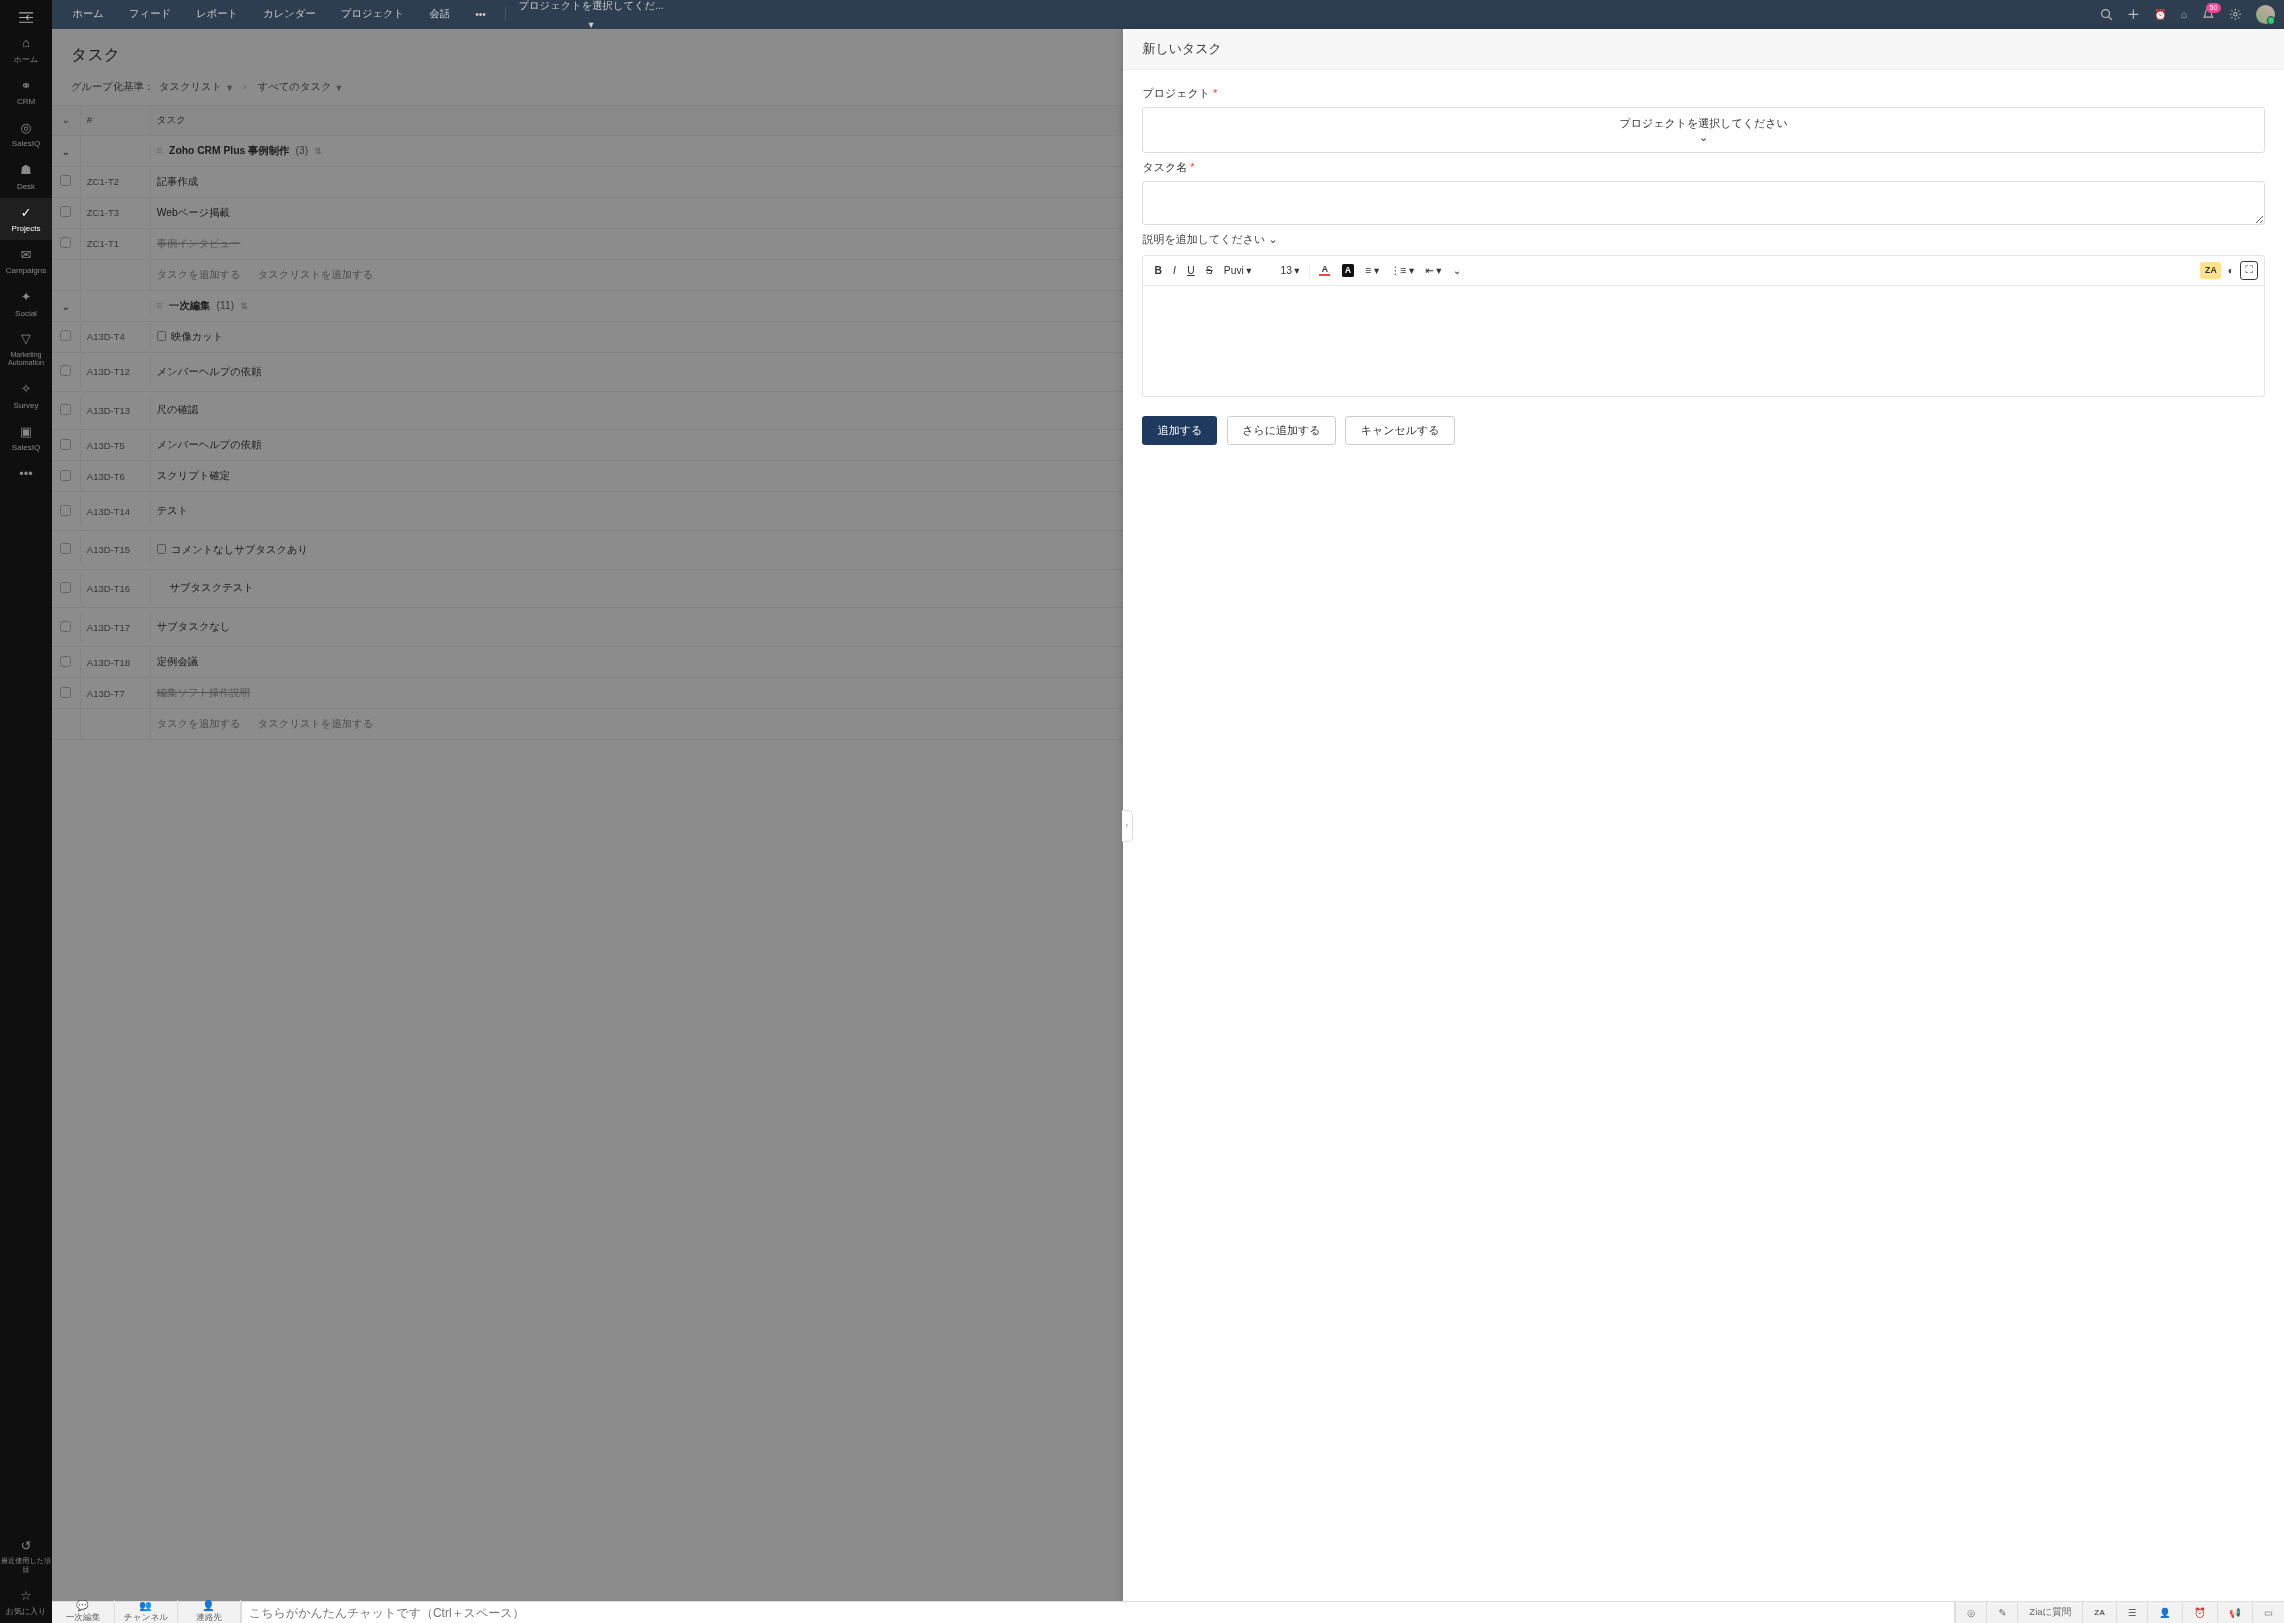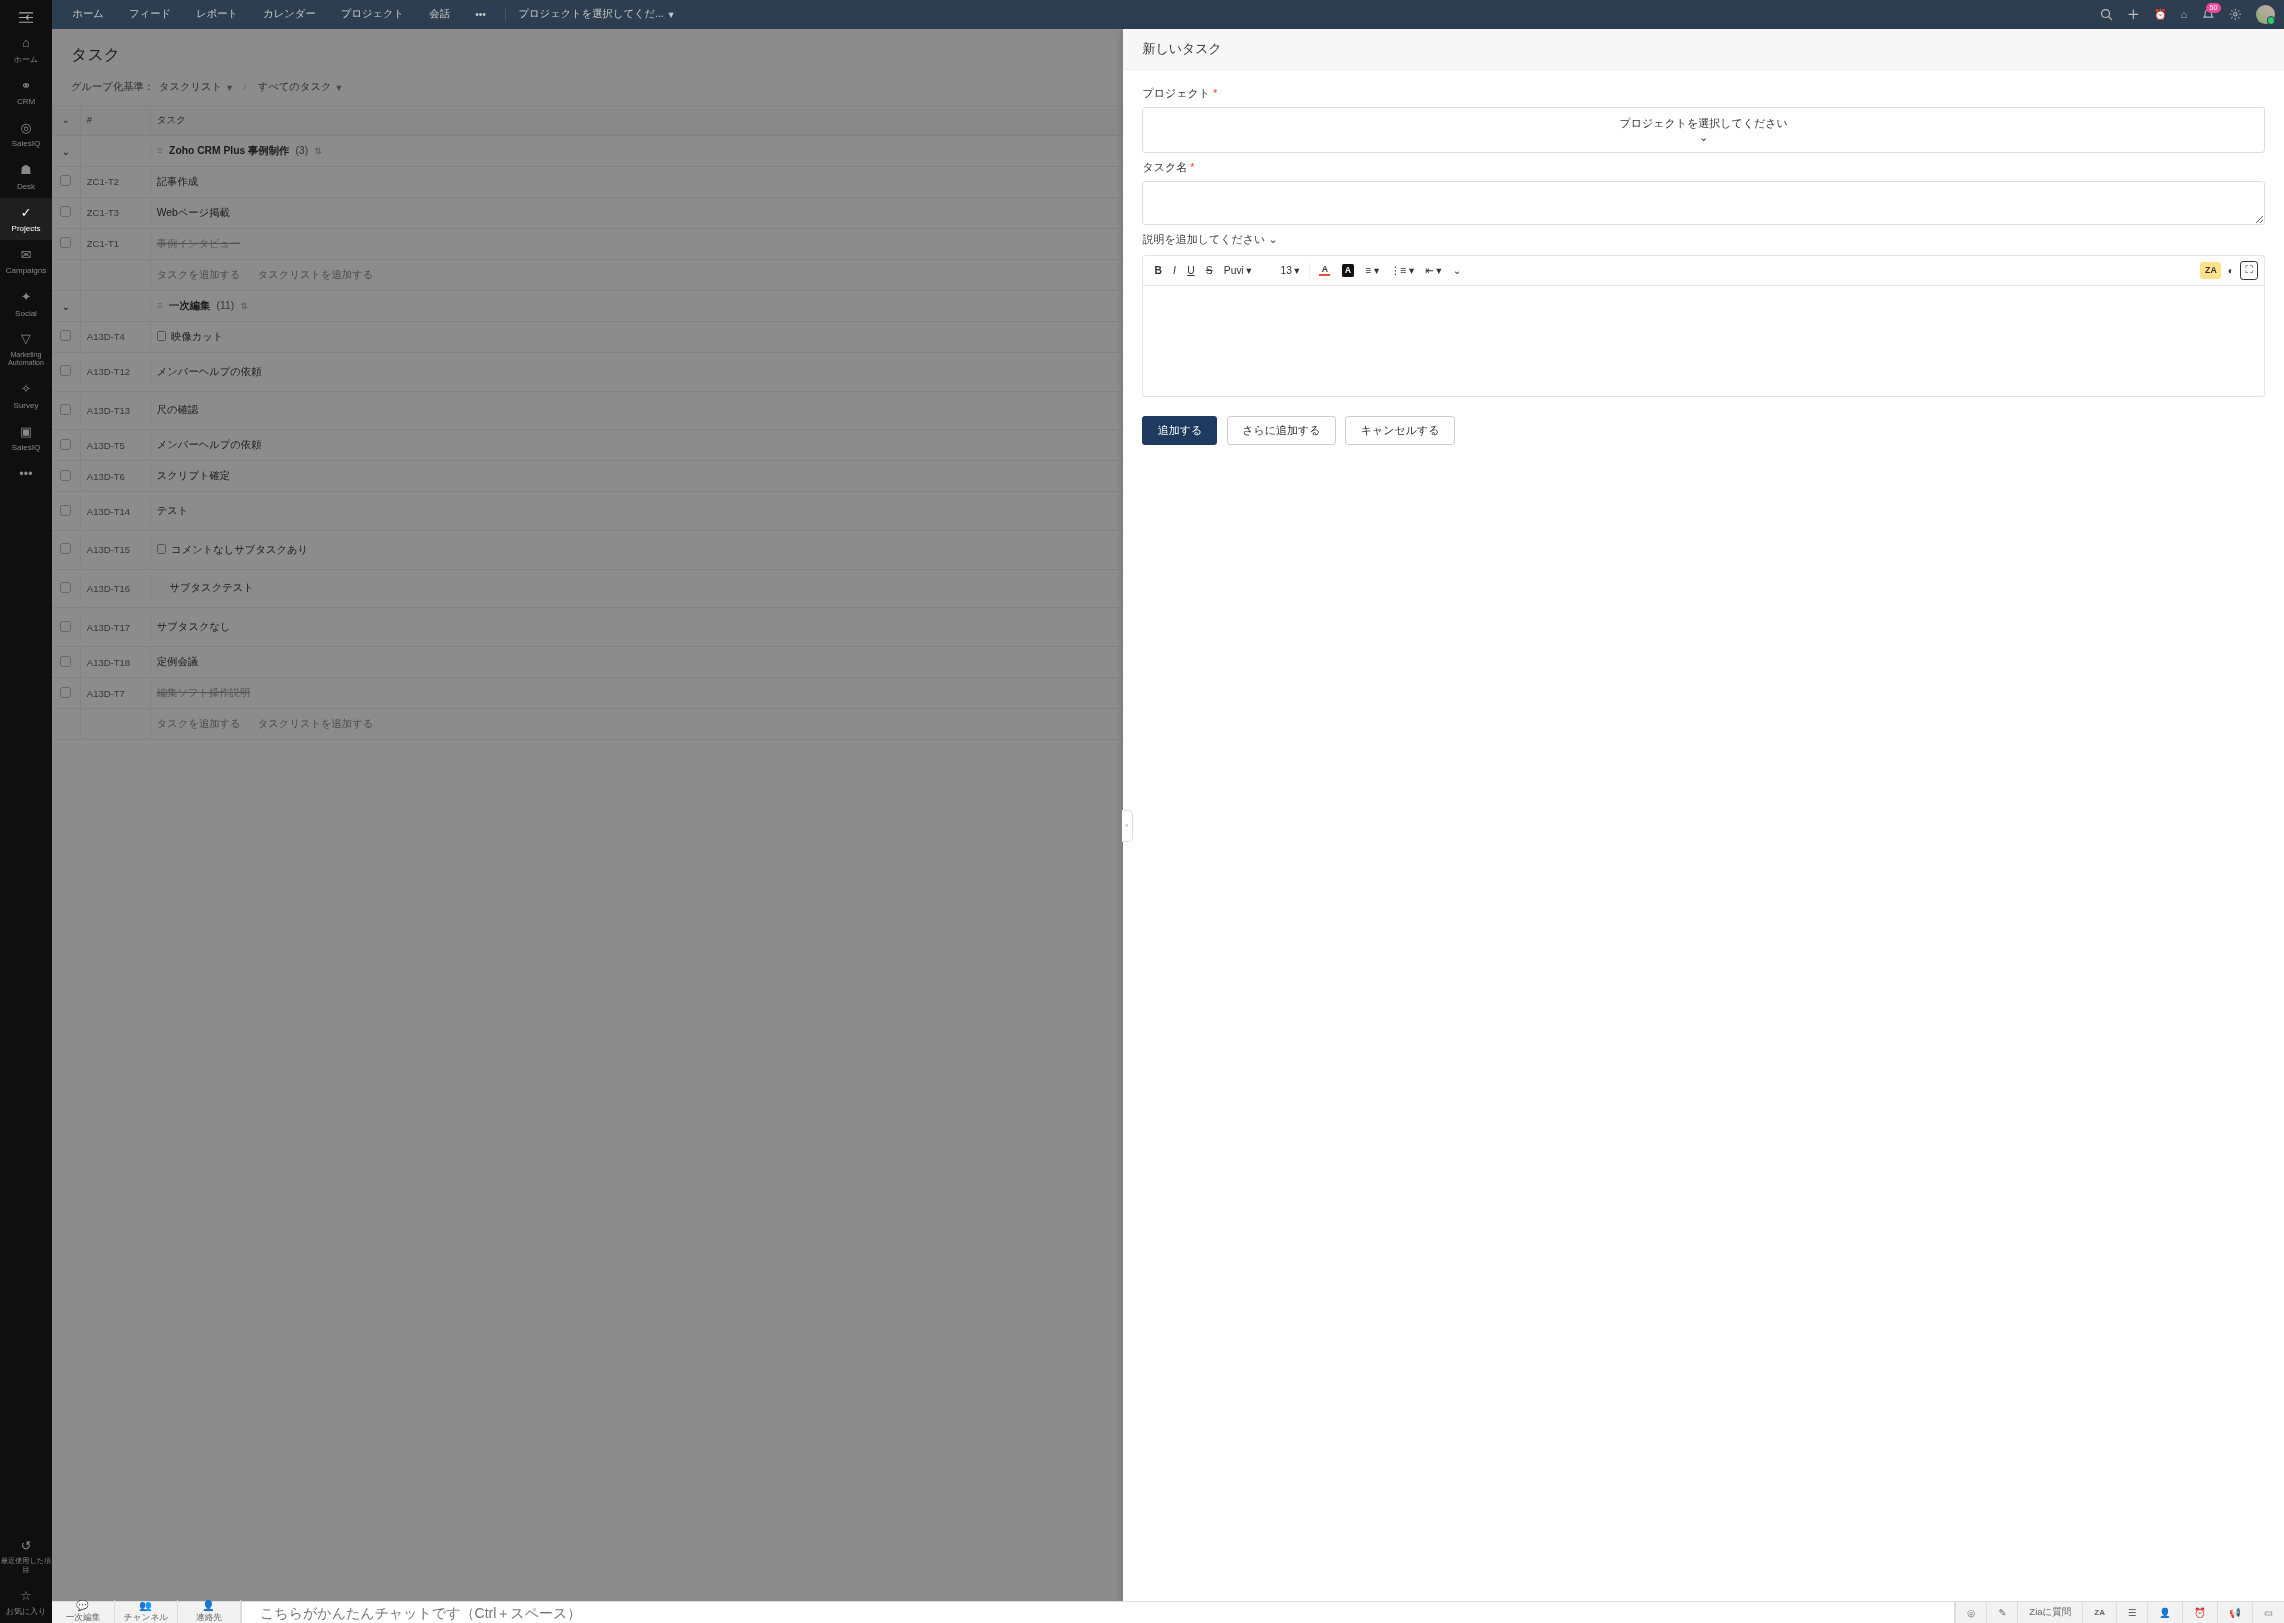--- a/index.html
+++ b/index.html
@@ -70,20 +70,21 @@
     }
     .topnav .sep { width: 0.8px; height: 14.3px; background: rgba(255,255,255,0.12); margin: 0 4.8px; }
     .project-select {
       color: #ccc;
       font-size: 10.3px;
       cursor: pointer;
       display: flex;
       align-items: center;
       gap: 4.8px;
       padding: 0 4.8px;
+      flex-direction: column;
     }
     .topnav-right { margin-left: auto; display: flex; align-items: center; gap: 14.3px; }
     .topnav-icon { color: #bbb; cursor: pointer; position: relative; display:flex; align-items:center; }
     .badge {
       position: absolute;
       top: -4.8px;
       right: -6.3px;
       background: #ec4899;
       color: #fff;
       font-size: 7.1px;
@@ -301,21 +302,21 @@
       z-index: 20;
     }
     .bb-tabs { display:flex; }
     .bb-tab {
       width: 63px; text-align:center; padding: 1.6px 0;
       border-right:0.8px solid #ddd; color:#666; cursor:pointer;
     }
     .bb-tab .bb-icon { display:block; font-size:10.3px; line-height:1; color:#888; }
     .bb-input {
       flex: 1; border: none; background:#fff; height: 100%;
-      padding: 0 18px; font-size: 14px; color:#888;
+      padding: 0 7px; font-size: 12px; color:#888;
       border-left:0.8px solid #ddd; border-right:0.8px solid #ddd;
     }
     .bb-right { display:flex; align-items:center; gap:0; height:100%; }
     .bb-r-item {
       padding: 0 11px; height:100%; display:flex; align-items:center;
       border-left:0.8px solid #ddd; cursor:pointer; color:#666; font-size:9.5px;
     }
     
     svg { display:block; }
   </style>

